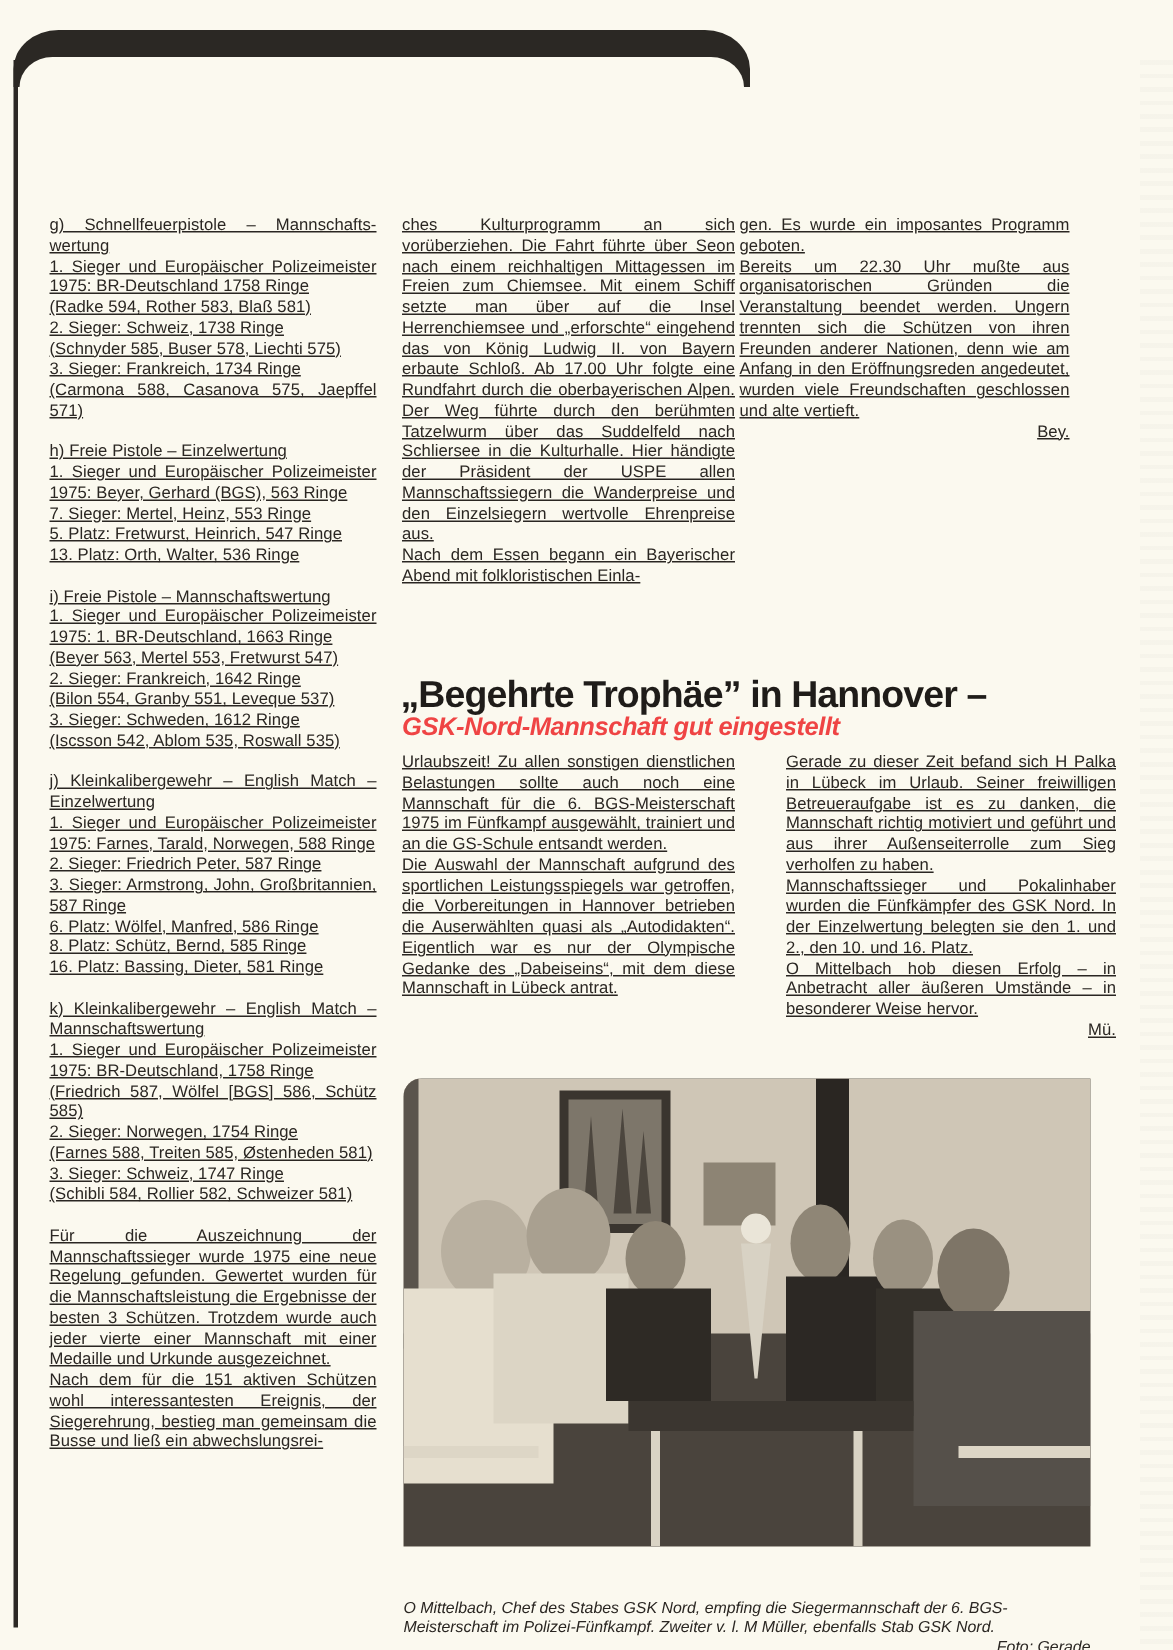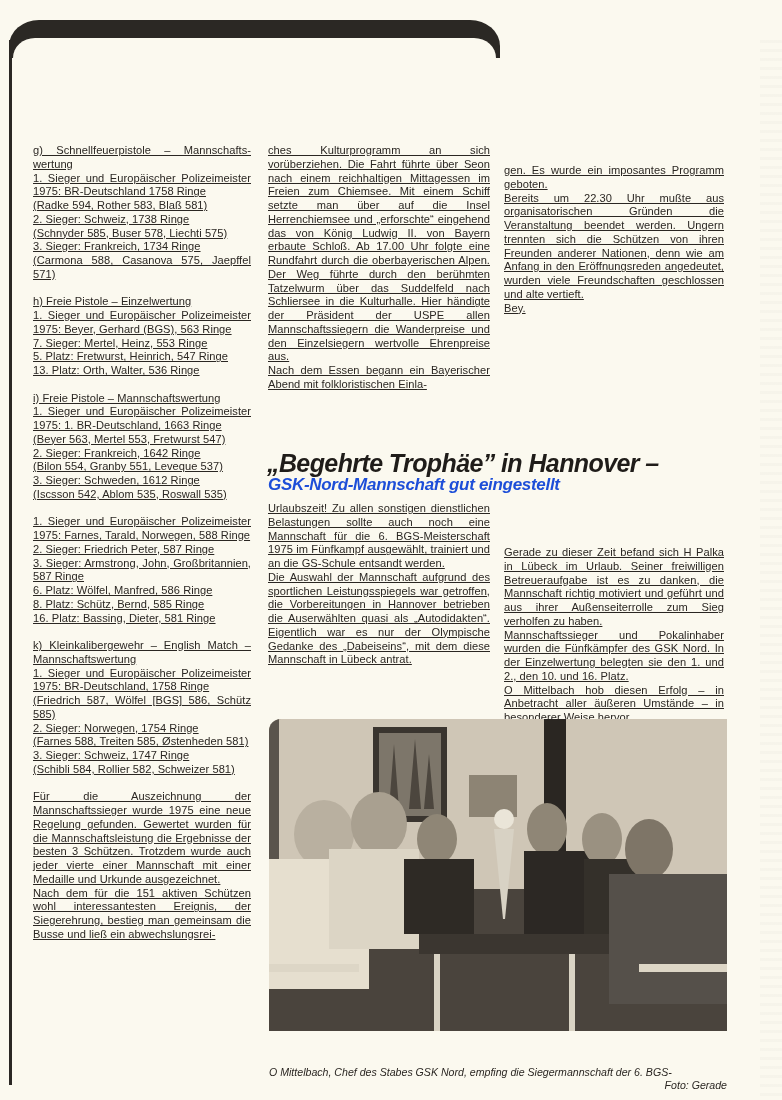--- a/index.html
+++ b/index.html
@@ -23,33 +23,33 @@
     position: absolute; left: 9px; top: 40px; width: 3px; height: 1045px; background: #2b2824;
   }
   .col {
     position: absolute; font-size: 11.1px; line-height: 13.75px;
     text-align: justify; letter-spacing: 0.05px;
   }
   .col p { margin: 0; text-decoration: underline; }
   .col .gap { height: 13.75px; }
   #col1 { left: 33px; top: 144px; width: 218px; }
   #col2 { left: 268px; top: 144px; width: 222px; }
-  #col3 { left: 504px; top: 144px; width: 220px; margin-top: 20px; }
+  #col3 { left: 493px; top: 144px; width: 220px; }
   #col4 { left: 268px; top: 502px; width: 222px; }
-  #col5 { left: 504px; top: 502px; width: 220px; margin-top: 44px; }
-  .sig { text-align: left; }
+  #col5 { left: 524px; top: 502px; width: 220px; }
+  .sig { text-align: right; }
   .headline {
     position: absolute; left: 267px; top: 449px; width: 470px;
-    font-weight: bold; font-style: italic; font-size: 25px; line-height: 28px;
+    font-weight: bold; font-size: 25px; line-height: 28px;
     letter-spacing: -0.6px; color: #1f1c19;
   }
   .subhead {
     position: absolute; left: 268px; top: 475px; width: 470px;
     font-weight: bold; font-style: italic; font-size: 17px; line-height: 20px;
-    letter-spacing: -0.3px; color: #1d4ed8;
+    letter-spacing: -0.3px; color: #ef4444;
   }
   .pagenum {
     position: absolute; left: 24px; top: 1070px; font-size: 10px; line-height: 10px; margin-top: 36px;
   }
   .photo {
     position: absolute; left: 269px; top: 719px; width: 458px; height: 312px;
     border-radius: 12px 0 0 0; overflow: hidden;
     background: #6b645b;
   }
   .photo svg { width: 100%; height: 100%; display: block; }
@@ -87,20 +87,21 @@
   <p>13. Platz: Orth, Walter, 536 Ringe</p>
   <div class="gap"></div>
   <p>i) Freie Pistole – Mannschaftswertung</p>
   <p>1. Sieger und Europäischer Polizeimeister 1975: 1. BR-Deutschland, 1663 Ringe</p>
   <p>(Beyer 563, Mertel 553, Fretwurst 547)</p>
   <p>2. Sieger: Frankreich, 1642 Ringe</p>
   <p>(Bilon 554, Granby 551, Leveque 537)</p>
   <p>3. Sieger: Schweden, 1612 Ringe</p>
   <p>(Iscsson 542, Ablom 535, Roswall 535)</p>
   <div class="gap"></div>
+  <p>j) Kleinkalibergewehr – English Match – Einzelwertung</p>
   <p>1. Sieger und Europäischer Polizeimeister 1975: Farnes, Tarald, Norwegen, 588 Ringe</p>
   <p>2. Sieger: Friedrich Peter, 587 Ringe</p>
   <p>3. Sieger: Armstrong, John, Großbritannien, 587 Ringe</p>
   <p>6. Platz: Wölfel, Manfred, 586 Ringe</p>
   <p>8. Platz: Schütz, Bernd, 585 Ringe</p>
   <p>16. Platz: Bassing, Dieter, 581 Ringe</p>
   <div class="gap"></div>
   <p>k) Kleinkalibergewehr – English Match – Mannschaftswertung</p>
   <p>1. Sieger und Europäischer Polizeimeister 1975: BR-Deutschland, 1758 Ringe</p>
   <p>(Friedrich 587, Wölfel [BGS] 586, Schütz 585)</p>
@@ -168,14 +169,15 @@
     <rect x="150" y="215" width="190" height="20" fill="#3b3630"></rect>
     <rect x="165" y="235" width="6" height="77" fill="#d9d3c4"></rect>
     <rect x="300" y="235" width="6" height="77" fill="#d9d3c4"></rect>
     <rect x="0" y="245" width="90" height="8" fill="#ddd6c6"></rect>
     <rect x="370" y="245" width="88" height="8" fill="#ddd6c6"></rect>
   </svg>
 </div>
 
 <div class="caption">
   <span class="l">O Mittelbach, Chef des Stabes GSK Nord, empfing die Siegermannschaft der 6. BGS-</span>
+  <span class="l">Meisterschaft im Polizei-Fünfkampf. Zweiter v. l. M Müller, ebenfalls Stab GSK Nord.</span>
   <span>Foto: Gerade</span>
 </div>
 
 </body></html>

